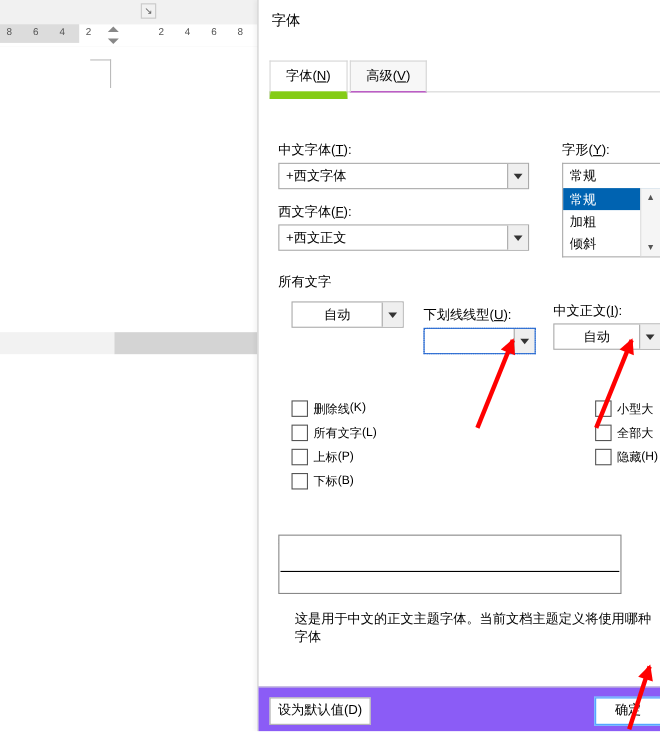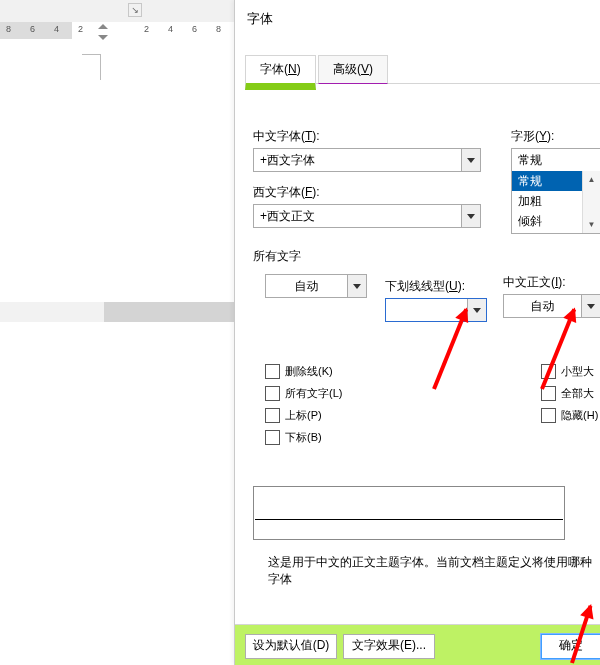--- a/index.html
+++ b/index.html
@@ -43,21 +43,21 @@
 .combo.focused{border:1px dotted #2a6bd1;outline:1px solid #2a6bd1;outline-offset:-1px}
 .combo .inner-line{flex:1;margin:10px 6px 0;border-top:1px solid transparent}
 
 .chk{display:flex;align-items:center;height:22px;font-size:11px;cursor:pointer}
 .chk .box{width:13px;height:13px;border:1px solid #555;margin-right:5px;background:#fff}
 
 .preview-box{position:absolute;left:18px;top:486px;width:310px;height:52px;border:1px solid #888;background:#fff}
 .preview-line{position:absolute;left:1px;right:1px;top:32px;border-top:1px solid #000}
 .desc{position:absolute;left:33px;top:554px;font-size:12px}
 
-.btnbar{position:absolute;left:0;right:0;bottom:0;height:40px;border-top:1px solid #d5d5d5;background:#bef264}
+.btnbar{position:absolute;left:0;right:0;bottom:0;height:40px;border-top:1px solid #d5d5d5;background:#8b5cf6}
 .pbtn{position:absolute;top:9px;height:23px;line-height:21px;border:1px solid #adadad;background:#fff;font-size:12px;text-align:center;cursor:pointer}
 .pbtn.primary{border:1px solid #409eff;outline:1px solid #7fb8ff}
 
 
 .arrow{position:absolute;width:4px;background:#ff0000;transform-origin:bottom center}
 .arrow:after{content:"";position:absolute;left:-5px;top:-2px;border-left:7px solid transparent;border-right:7px solid transparent;border-bottom:14px solid #ff0000}
 </style>
 </head>
 <body>
 <div id="root">
@@ -186,21 +186,20 @@
     <div class="group-head">预览</div>
   </div>
   <div class="preview-box">
     <div class="preview-line"></div>
   </div>
 
   <div class="desc">这是用于中文的正文主题字体。当前文档主题定义将使用哪种字体</div>
 
   <div class="btnbar">
     <div class="pbtn" style="left:10px;width:90px"><span>设为默认值</span>(<span class="u">D</span>)</div>
-    <div class="pbtn" style="left:108px;width:90px"><span>文字效果</span>(<span class="u">E</span>)...</div>
     <div class="pbtn primary" style="left:306px;width:58px">确定</div>
   </div>
 </div>
 
 <div class="arrow" style="left:432px;top:303px;height:86px;transform:rotate(22deg)"></div>
 <div class="arrow" style="left:540px;top:303px;height:86px;transform:rotate(22deg)"></div>
 <div class="arrow" style="left:570px;top:603px;height:60px;transform:rotate(18deg)"></div>
 
 </div>
 

